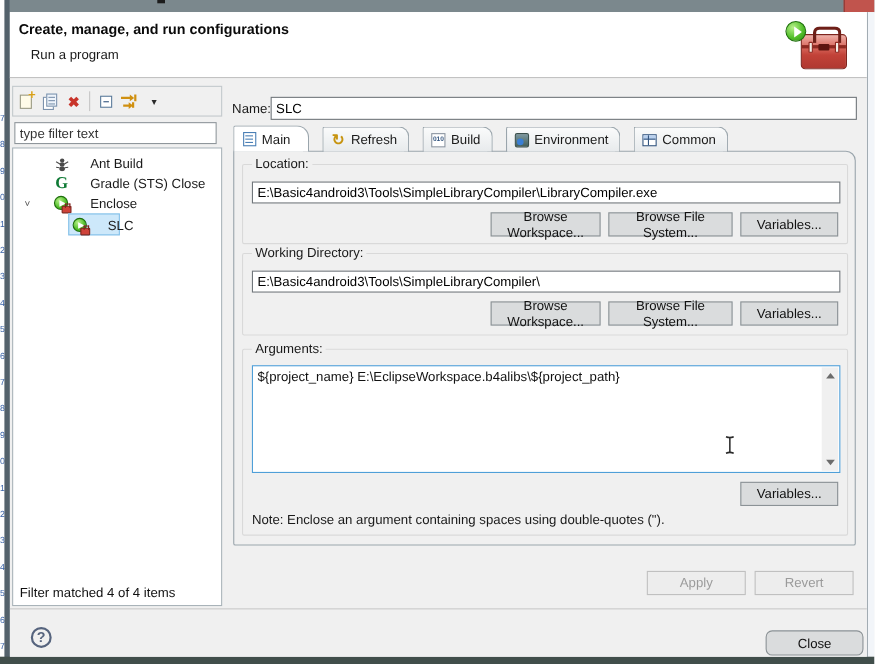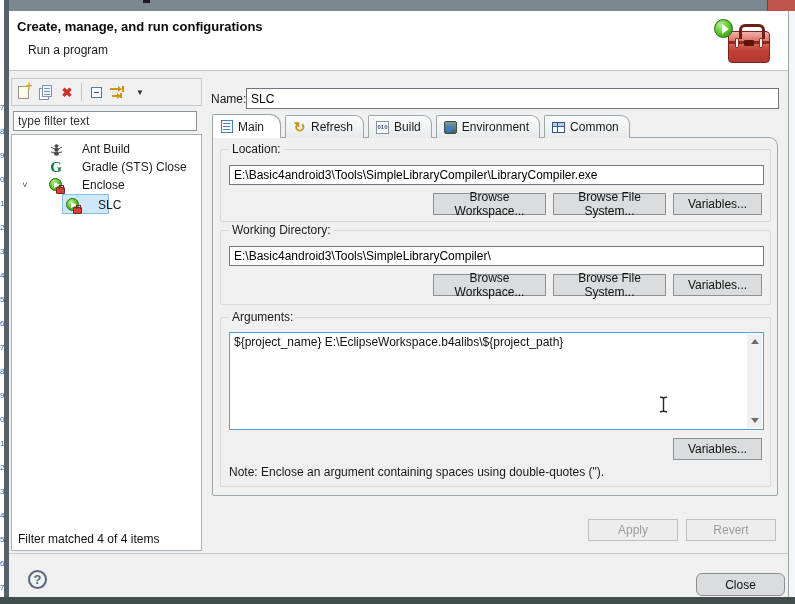--- a/index.html
+++ b/index.html
@@ -63,21 +63,21 @@
   .prog .pt { position:absolute; right:-1px; bottom:-1px; width:9px; height:7px; background:#cf423a; border:1px solid #7e241d; border-radius:1px; }
   .prog .pt:before { content:""; position:absolute; left:2px; top:-3px; width:3px; height:3px; border:1px solid #7e241d; border-bottom:none; }
   .sel-box { position:absolute; left:50px; top:-2px; width:47px; height:20px; background:#cde8fa; border:1px solid #84c0e8; }
   .tree-status { position:absolute; left:6px; bottom:4px; color:#111; }
 
   
   .name-lbl { position:absolute; left:202px; top:81px; }
   .name-input { position:absolute; left:237px; top:77px; width:533px; height:21px; border:1px solid #70767b; background:#fff; font-family:"Liberation Sans",sans-serif; font-size:12px; padding:0 4px; }
 
   .tabs { position:absolute; left:203px; top:103px; height:24px; display:flex; }
-  .tab { position:relative; height:23px; margin-top:1px; padding:0 10px 0 6px; display:flex; align-items:center; gap:4px; border:1px solid #9aa5ac; border-bottom:none; border-radius:2px 9px 0 0; background:linear-gradient(180deg,#fafbfb,#e7eaec); margin-right:4px; z-index:1; }
+  .tab { position:relative; height:23px; margin-top:1px; padding:0 10px 0 6px; display:flex; align-items:center; gap:4px; border:1px solid #9aa5ac; border-bottom:none; border-radius:2px 9px 0 0; background:linear-gradient(180deg,#fafbfb,#e7eaec); margin-right:12px; z-index:1; }
   .tab.sel { background:#fff; height:24px; margin-top:0; z-index:3; border-radius:2px 11px 0 0; padding-right:16px; }
   .tab-ico { width:15px; height:15px; display:flex; align-items:center; justify-content:center; }
   .ico-main { width:12px; height:13px; background:#fff; border:1px solid #4a7fb5; position:relative; }
   .ico-main:after { content:""; position:absolute; left:1px; top:2px; width:7px; height:1px; background:#4a7fb5; box-shadow:0 3px 0 #4a7fb5, 0 6px 0 #4a7fb5; }
   .ico-refresh { color:#c79410; font-size:14px; font-weight:bold; line-height:1; }
   .ico-build { width:13px; height:13px; background:#fff; border:1px solid #8a94a0; font-size:6px; color:#33557f; display:flex; align-items:center; justify-content:center; font-weight:bold; letter-spacing:0; }
   .ico-env { width:13px; height:13px; background:linear-gradient(180deg,#7d98a0,#44605c); border:1px solid #3a4f4c; border-radius:2px; position:relative; }
   .ico-env:after { content:""; position:absolute; left:1px; bottom:1px; width:6px; height:6px; border-radius:50%; background:#3a7fd5; }
   .ico-common { width:13px; height:11px; background:#fff; border:1px solid #33557f; position:relative; }
   .ico-common:before { content:""; position:absolute; left:0; top:0; width:100%; height:3px; background:#b8d0ee; border-bottom:1px solid #33557f; }
@@ -86,21 +86,21 @@
   .content { position:absolute; left:203px; top:126px; width:566px; height:359px; border:1px solid #9aa5ac; border-radius:0 9px 2px 2px; background:#f0f0f0; }
 
   .group { position:absolute; border:1px solid #d9d9d9; border-radius:2px; }
   .group > .glbl { position:absolute; left:8px; top:-8px; background:#f0f0f0; padding:0 3px; }
   .g-loc { left:7px; top:11px; width:551px; height:73px; }
   .g-wd  { left:7px; top:92px; width:551px; height:75px; }
   .g-args{ left:7px; top:179px; width:551px; height:170px; }
   .gfield { position:absolute; left:8px; top:15px; width:535px; height:20px; border:1px solid #70767b; background:#fff; font-family:"Liberation Sans",sans-serif; font-size:12px; padding:0 4px; }
   .brow { position:absolute; right:8px; top:43px; display:flex; gap:7px; }
   .btn { height:22px; background:#dadcdd; border:1px solid #8b9296; font-family:"Liberation Sans",sans-serif; font-size:12px; color:#111; display:flex; align-items:center; justify-content:center; }
-  .b-ws { width:113px; } .b-fs { width:113px; } .b-var { width:89px; }
+  .b-ws { width:100px; } .b-fs { width:113px; } .b-var { width:89px; }
 
   .args-ta { position:absolute; left:8px; top:14px; width:535px; height:98px; border:1px solid #4f9fd8; background:#fff; font-family:"Liberation Sans",sans-serif; font-size:12px; padding:2px 20px 2px 4px; resize:none; overflow:hidden; color:#111; }
   .sbar { position:absolute; left:526px; top:16px; width:15px; height:94px; background:#f0f0f0; }
   .sb-a { position:absolute; left:0; width:15px; height:15px; display:flex; align-items:center; justify-content:center; }
   .sb-up { top:0; } .sb-dn { bottom:0; }
   .tri-up { width:0; height:0; border-left:4px solid transparent; border-right:4px solid transparent; border-bottom:5px solid #6c6c6c; }
   .tri-dn { width:0; height:0; border-left:4px solid transparent; border-right:4px solid transparent; border-top:5px solid #6c6c6c; }
   .ibeam { position:absolute; left:437px; top:78px; width:11px; height:17px; }
   .args-varrow { position:absolute; right:8px; top:120px; }
   .args-note { position:absolute; left:8px; top:147px; }

